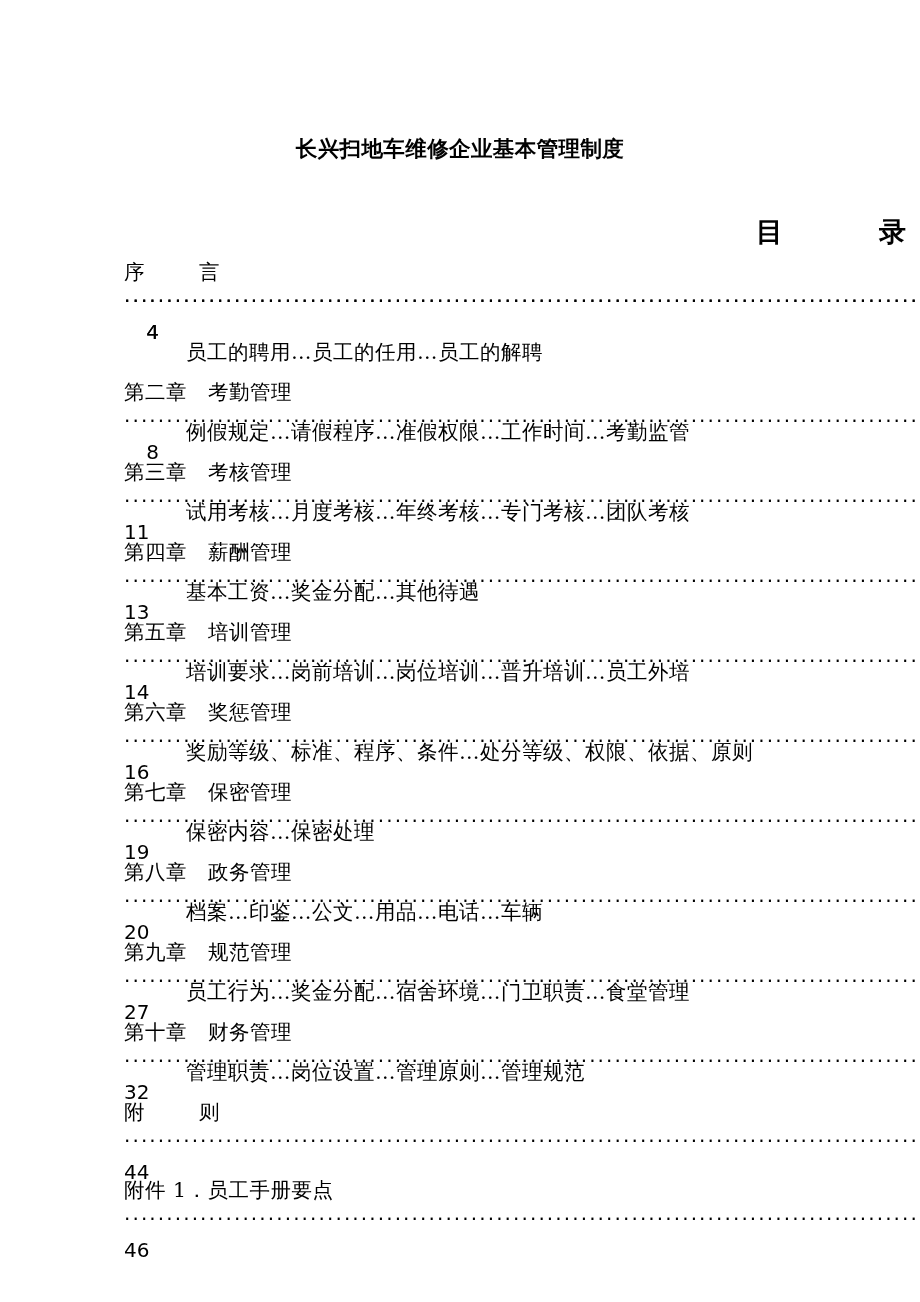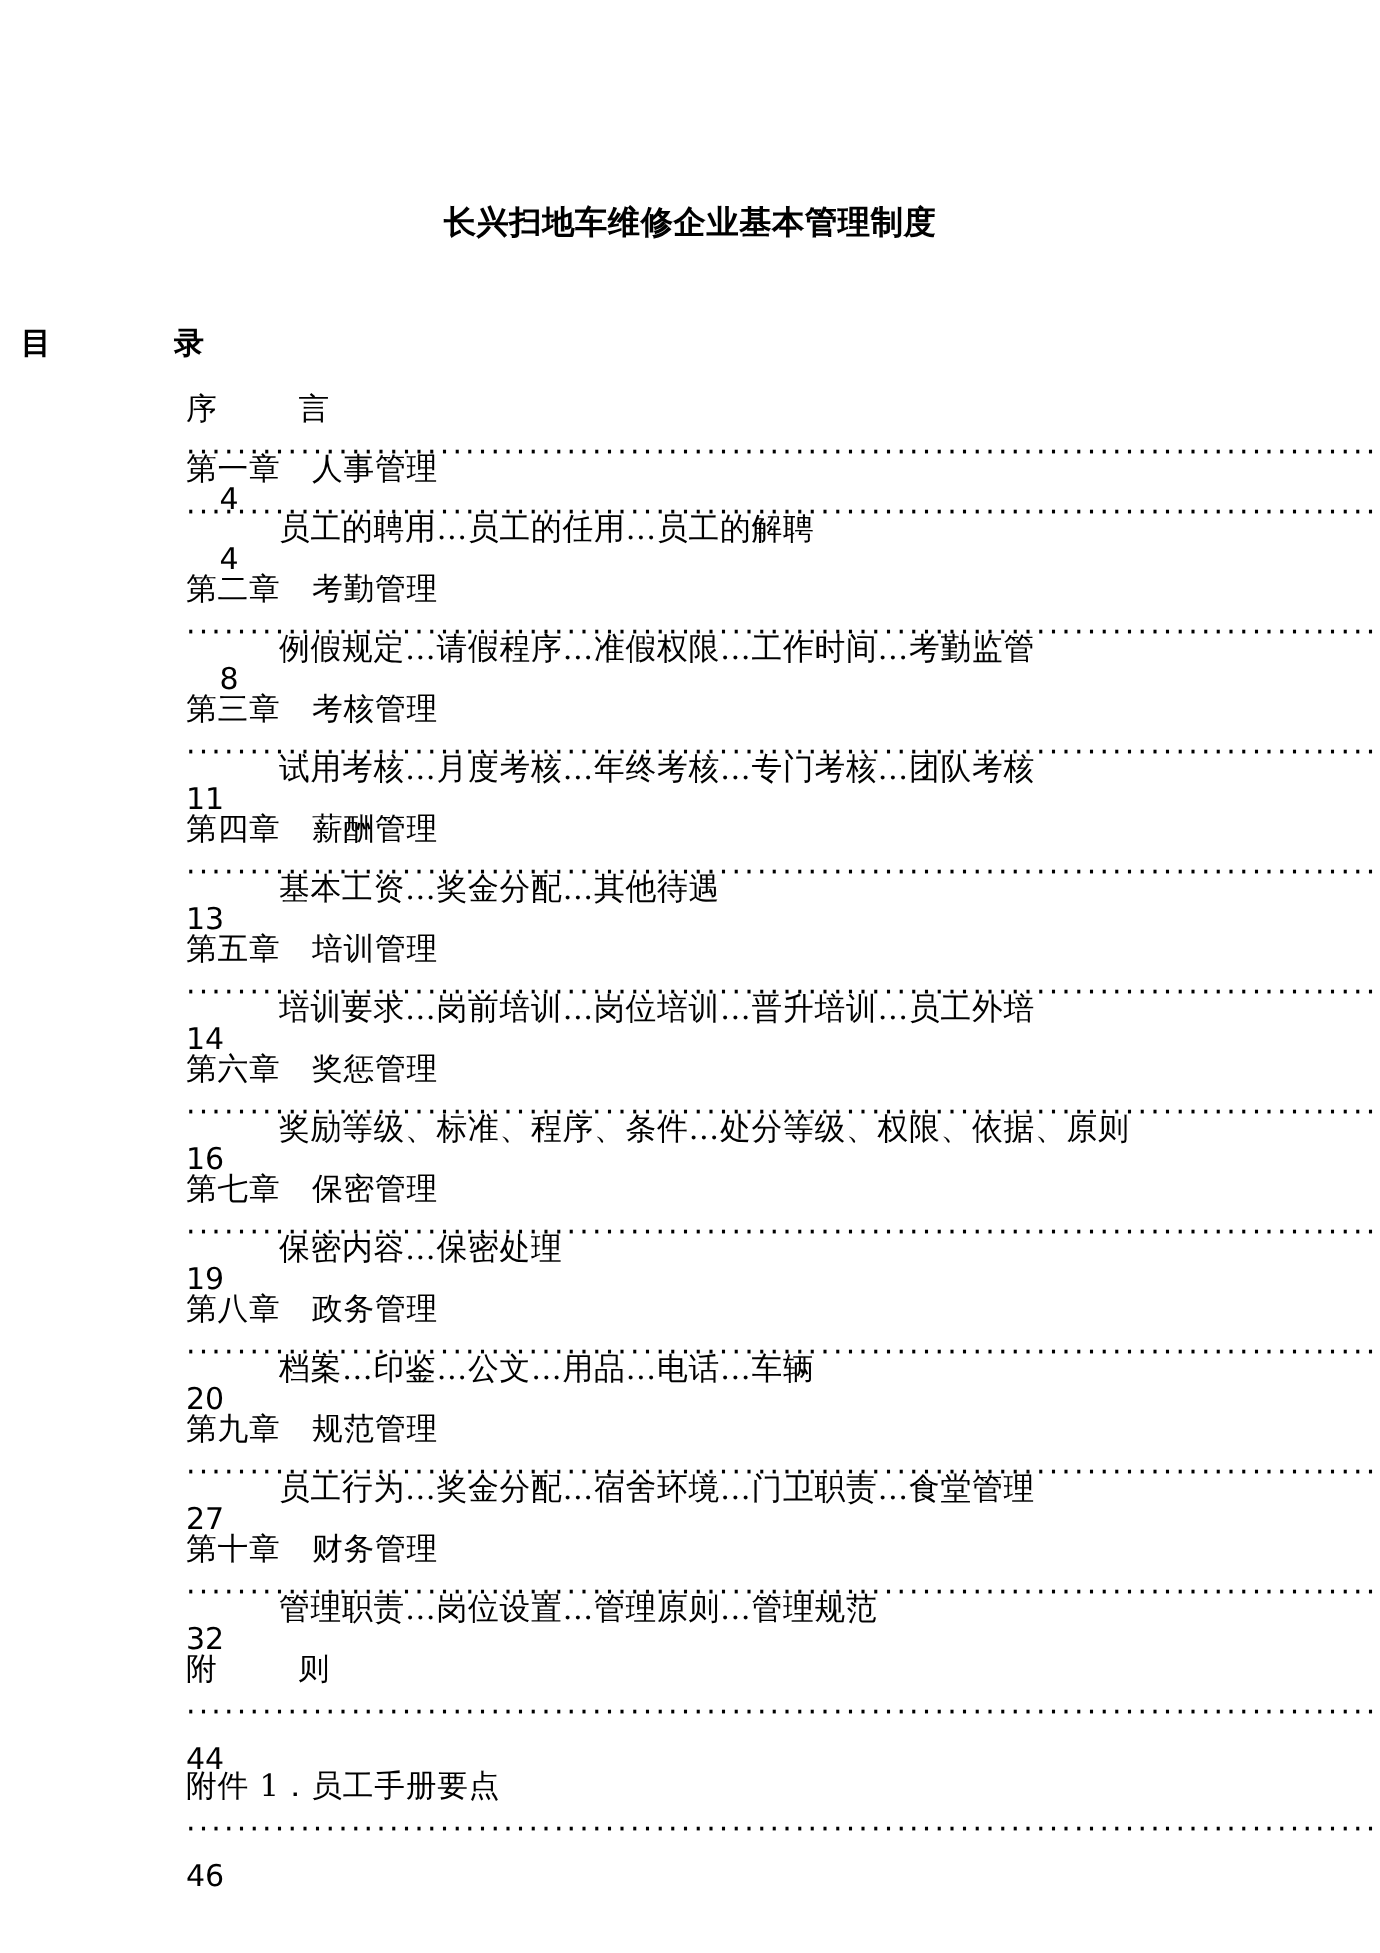--- a/index.html
+++ b/index.html
@@ -37,23 +37,23 @@
     line-height: 1.2;
     white-space: nowrap;
   }
 
   
   .toc-heading {
     position: absolute;
     top: 216px;
     left: 0;
     width: 920px;
-    text-align: left;
-    font-family: "DejaVu Sans", "Liberation Sans", sans-serif;
-    font-size: 20px;
+    text-align: right;
+    font-family: "DejaVu Sans", "Liberation Sans", sans-serif;
+    font-size: 27px;
     font-weight: bold;
     letter-spacing: 14px;
     text-indent: 14px;
     line-height: 1.2;
     white-space: nowrap;
   }
 
   
   .toc {
     position: absolute;
@@ -140,21 +140,20 @@
   <div class="toc" id="toc-list">
       <div class="toc-row">
         <div class="entry">
           <span class="entry-label spaced">序　言</span>
           <span class="leader"></span>
           <span class="pageno narrow">4</span>
         </div>
       </div>
       <div class="toc-row">
         <div class="entry">
-          <span class="entry-label">第一章　人事管理</span>
           <span class="leader"></span>
           <span class="pageno narrow">4</span>
         </div>
       </div>
       <div class="toc-row sub">员工的聘用…员工的任用…员工的解聘</div>
       <div class="toc-row">
         <div class="entry">
           <span class="entry-label">第二章　考勤管理</span>
           <span class="leader"></span>
           <span class="pageno narrow">8</span>

